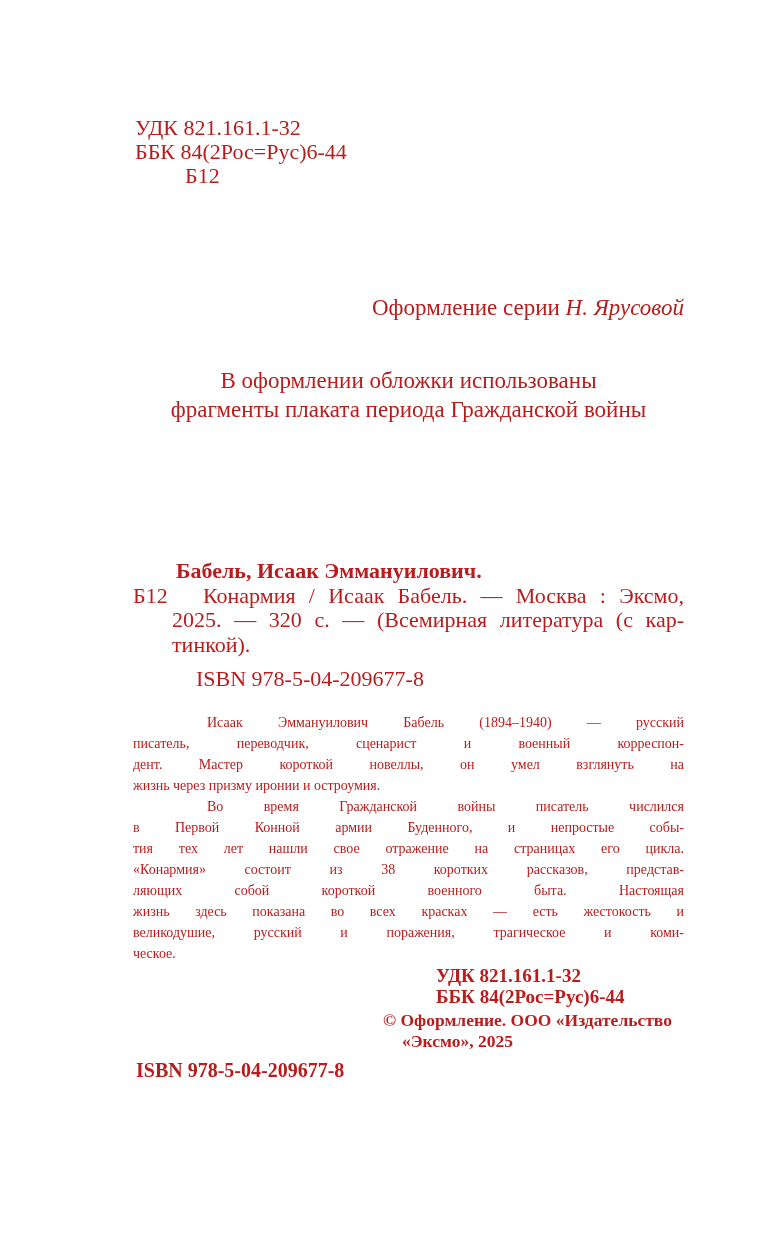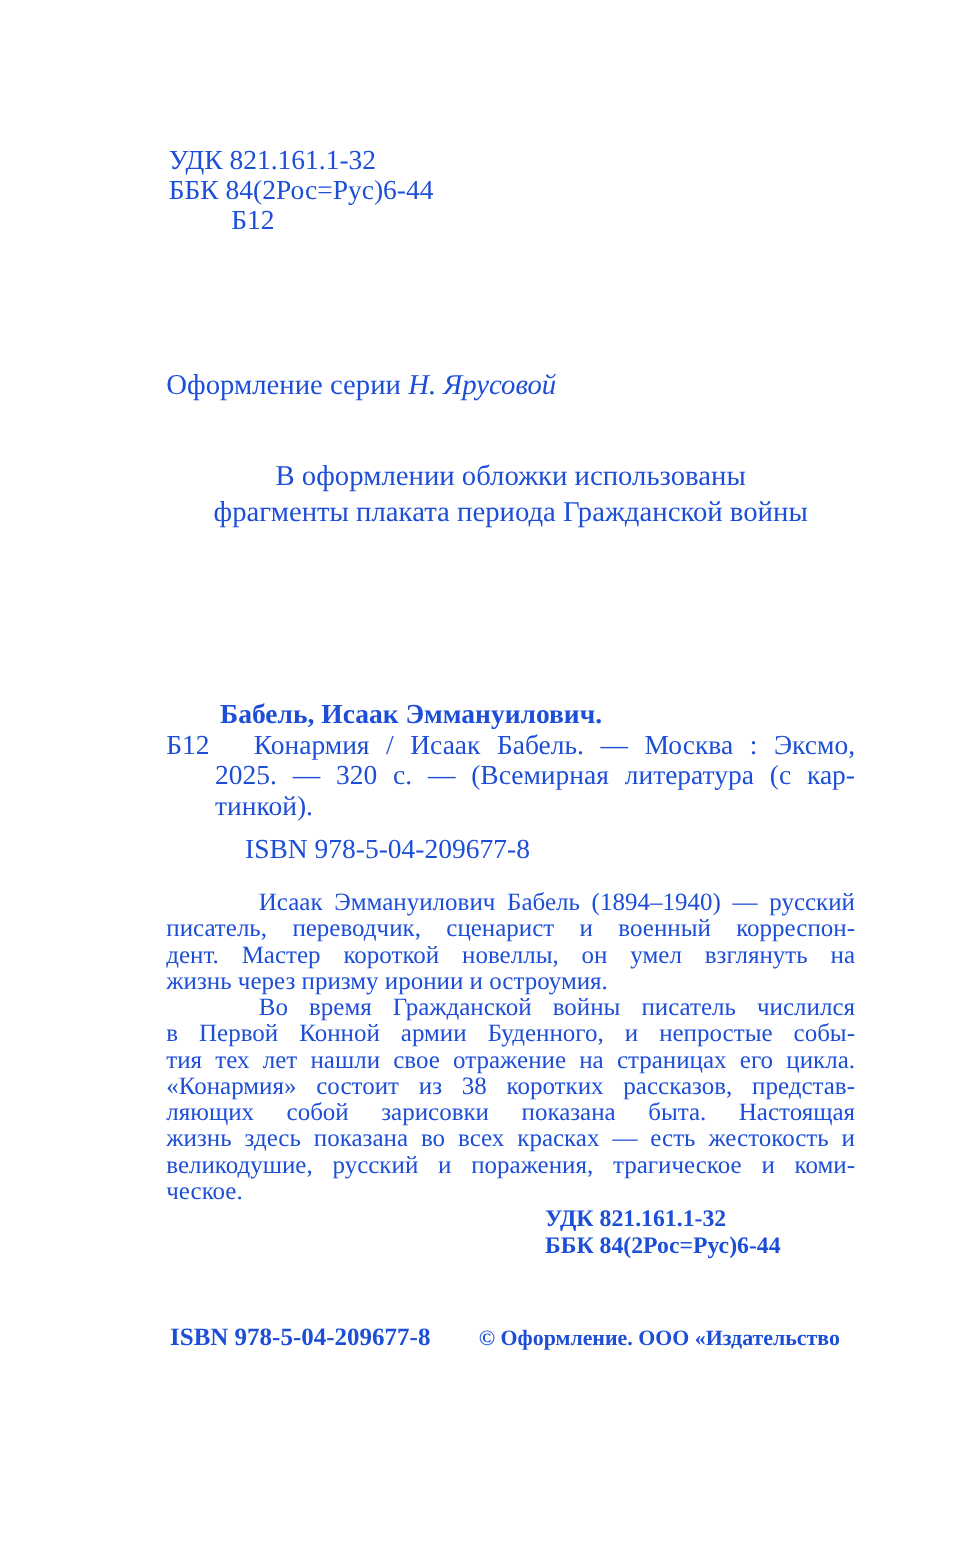--- a/index.html
+++ b/index.html
@@ -2,64 +2,64 @@
 <html lang="ru"><head>
 <meta charset="utf-8">
 <title>Imprint page</title>
 <style>
   html, body { margin: 0; padding: 0; background: #ffffff; }
   .page {
     position: relative;
     width: 768px;
     height: 1241px;
     background: #ffffff;
-    color: #1d4ed8;
+    color: #b91c1c;
     font-family: "Liberation Serif", "DejaVu Serif", serif;
     overflow: hidden;
   }
   .abs { position: absolute; }
 
   
   .top-codes { left: 135px; top: 116px; font-size: 22px; line-height: 24px; }
   .top-codes .author-code { padding-left: 50px; }
 
   
   .series-note {
     left: 133px; top: 293px; width: 551px;
-    text-align: left; font-size: 23px; line-height: 29px;
+    text-align: right; font-size: 23px; line-height: 29px;
   }
   .series-note .it { font-style: italic; }
   .cover-note {
     left: 133px; top: 366px; width: 551px;
     text-align: center; font-size: 23px; line-height: 29px;
   }
   .cover-note .line { text-align: center; }
 
   
   .card { left: 133px; top: 559px; width: 551px; font-size: 22px; line-height: 24.5px; }
   .card-header { margin-left: 43px; font-weight: bold; font-family: Liberation Serif, serif; }
   .card-code { position: absolute; left: 0; top: 24.5px; }
   .card-entry { margin-left: 39px; }
   .card-entry .line { text-align: justify; text-align-last: justify; }
   .card-entry .line.first { text-indent: 31px; }
   .card-entry .line.last { text-align-last: left; }
   .card-isbn { margin-left: 63px; margin-top: 10px; }
 
   
-  .annotation { left: 133px; top: 712px; width: 551px; font-size: 20px; line-height: 21px; }
+  .annotation { left: 133px; top: 712px; width: 551px; font-size: 14px; line-height: 21px; }
   .annotation .line { text-align: justify; text-align-last: justify; }
   .annotation .line.first { text-indent: 74px; }
   .annotation .line.last { text-align-last: left; }
 
   
   .bottom-codes { left: 436px; top: 966px; font-weight: bold; font-size: 19px; line-height: 20.5px; }
 
   
   .footer-isbn { left: 136px; top: 1059px; font-weight: bold; font-size: 20px; }
-  .footer-copyright { left: 383px; top: 1060px; font-weight: bold; font-size: 17.5px; line-height: 21px; }
+  .footer-copyright { left: 383px; top: 1010px; font-weight: bold; font-size: 17.5px; line-height: 21px; }
   .footer-copyright .line.last { padding-left: 19px; }
 </style>
 </head>
 <body>
 
 <div class="page">
 
   <div class="abs top-codes">
     <div>УДК 821.161.1-32</div>
     <div>ББК 84(2Рос=Рус)6-44</div>
@@ -91,31 +91,32 @@
         <div class="line first">Исаак Эммануилович Бабель (1894–1940) — русский</div>
         <div class="line">писатель, переводчик, сценарист и военный корреспон-</div>
         <div class="line">дент. Мастер короткой новеллы, он умел взглянуть на</div>
         <div class="line last">жизнь через призму иронии и остроумия.</div>
       </div>
     <div>
         <div class="line first">Во время Гражданской войны писатель числился</div>
         <div class="line">в Первой Конной армии Буденного, и непростые собы-</div>
         <div class="line">тия тех лет нашли свое отражение на страницах его цикла.</div>
         <div class="line">«Конармия» состоит из 38 коротких рассказов, представ-</div>
-        <div class="line">ляющих собой зарисовки показана быта. Настоящая</div>
+        <div class="line">ляющих собой короткой военного быта. Настоящая</div>
         <div class="line">жизнь здесь показана во всех красках — есть жестокость и</div>
         <div class="line">великодушие, русский и поражения, трагическое и коми-</div>
         <div class="line last">ческое.</div>
       </div>
   </div>
 
   <div class="abs bottom-codes">
     <div>УДК 821.161.1-32</div>
     <div>ББК 84(2Рос=Рус)6-44</div>
   </div>
 
   <div class="abs footer-isbn">ISBN 978-5-04-209677-8</div>
 
   <div class="abs footer-copyright">
       <div class="line first">© Оформление. ООО «Издательство</div>
+      <div class="line last">«Эксмо», 2025</div>
     </div>
 
 </div>
 
 </body></html>

